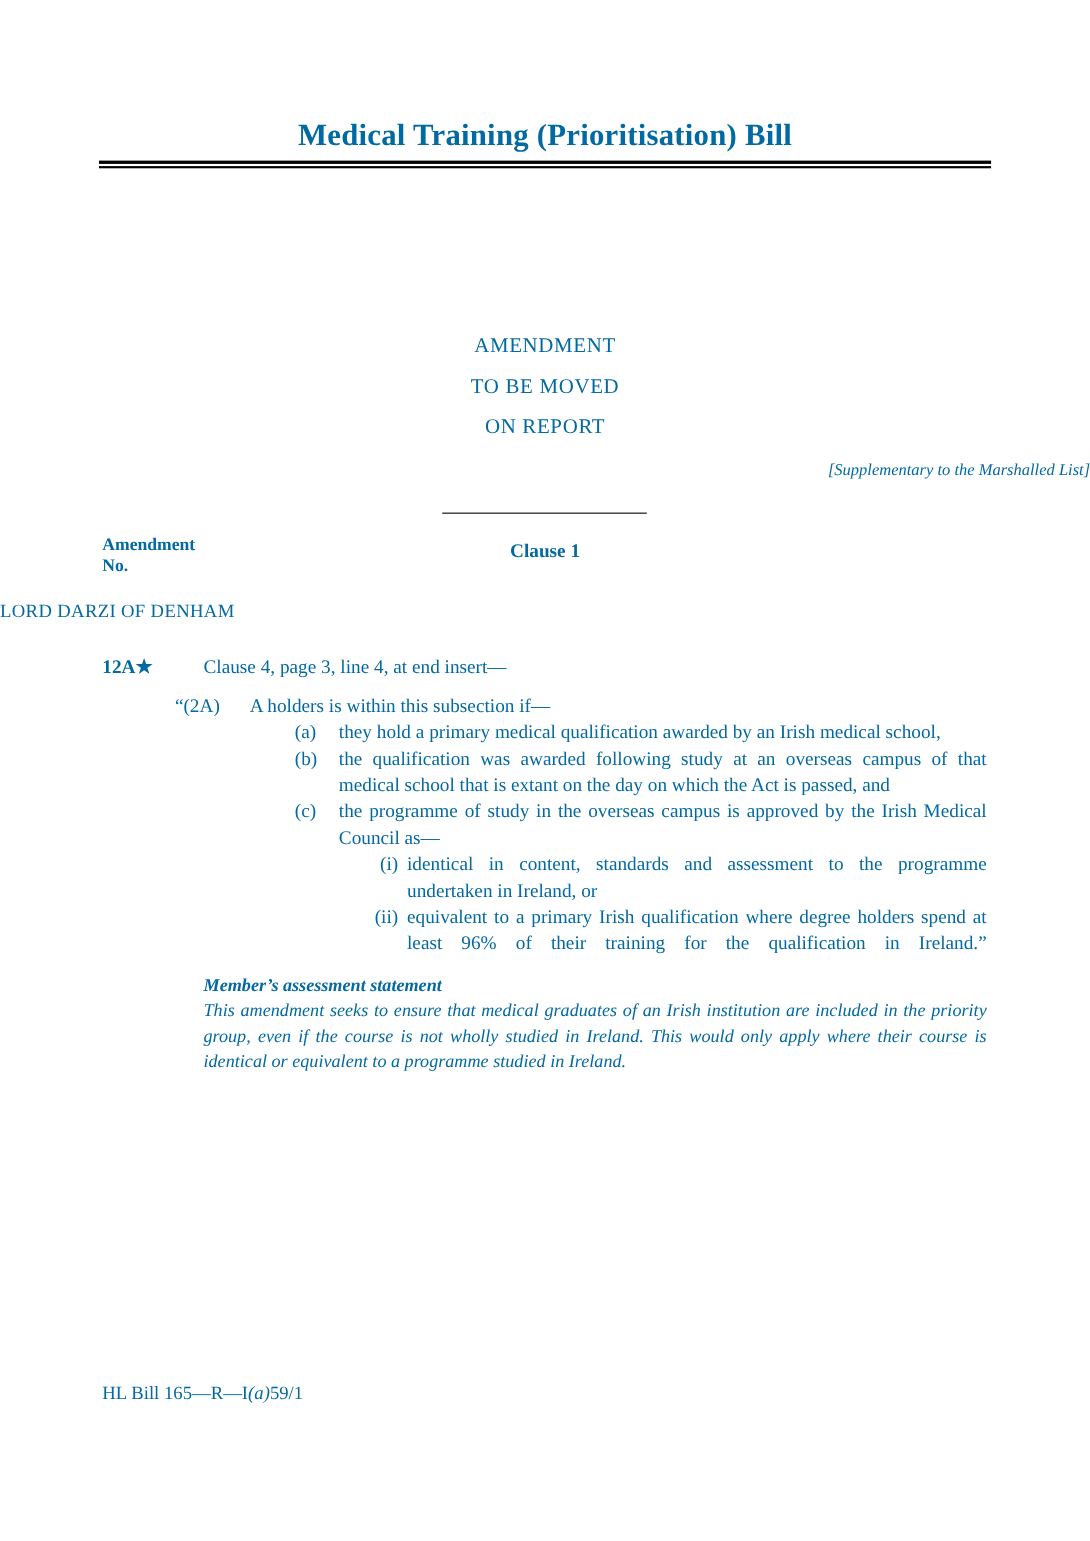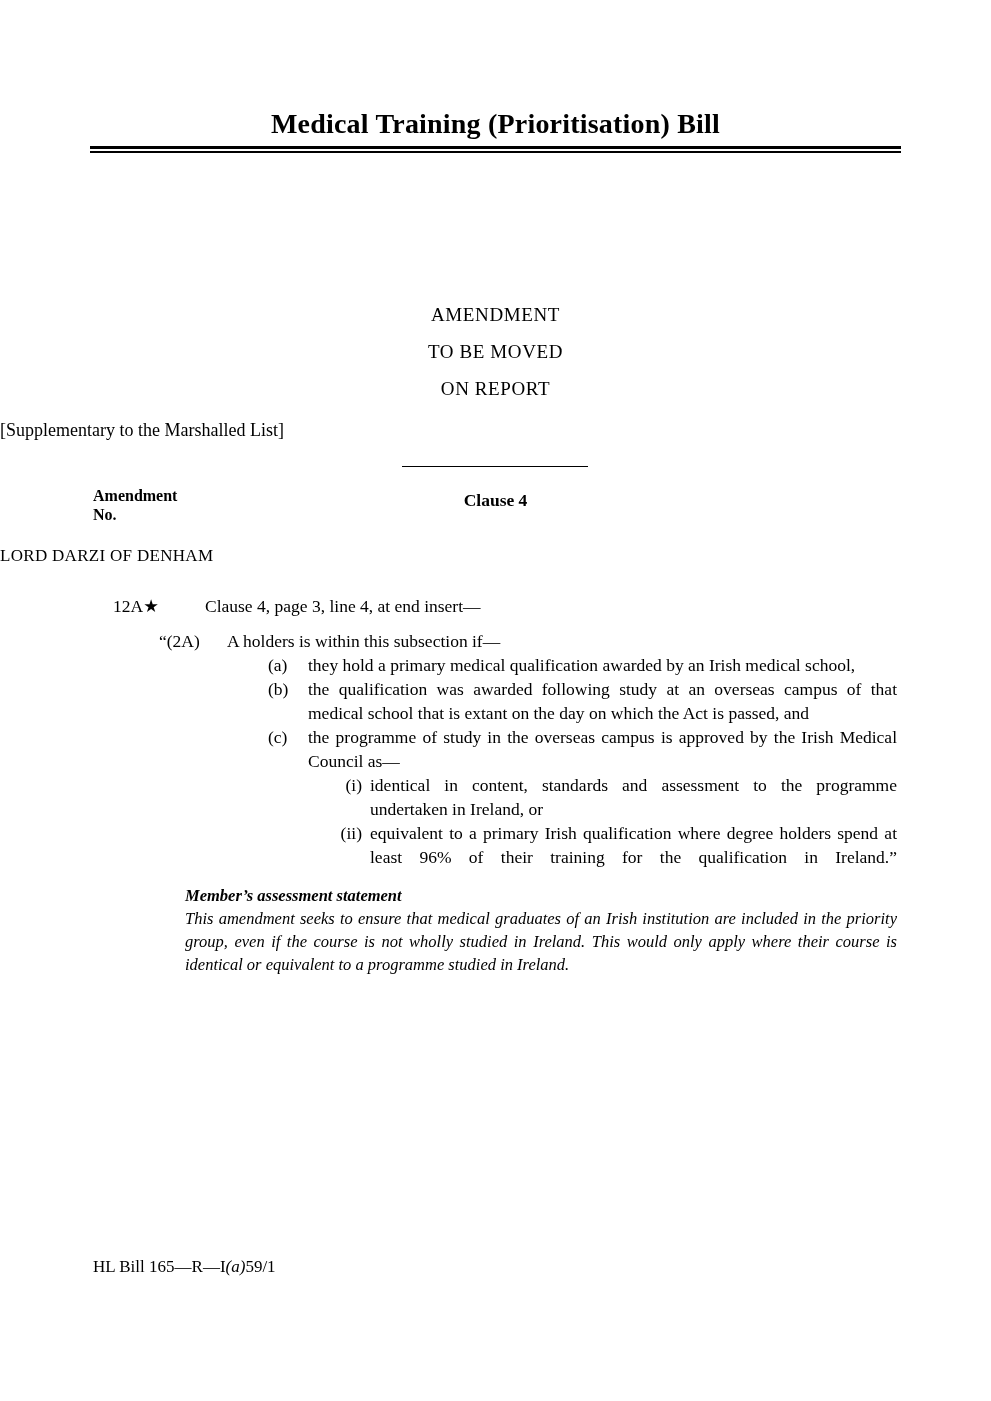--- a/index.html
+++ b/index.html
@@ -7,21 +7,21 @@
     padding: 0;
     background: #e8e8e8;
   }
   .page {
     position: relative;
     width: 991px;
     height: 1401px;
     margin: 0 auto;
     background: #ffffff;
     font-family: "Liberation Serif", "DejaVu Serif", serif;
-    color: #000000;
+    color: #0369a1;
     overflow: hidden;
   }
   
   .title {
     position: absolute;
     top: 108px;
     left: 0;
     width: 100%;
     text-align: center;
     font-size: 28px;
@@ -47,22 +47,23 @@
     letter-spacing: 0.6px;
   }
   .hl-1 { top: 304px; }
   .hl-2 { top: 341px; }
   .hl-3 { top: 378px; }
   .subtitle {
     position: absolute;
     top: 420px;
     left: 0;
     width: 100%;
-    text-align: left;
-    font-size: 18px;
+    text-align: right;
+    font-size: 15px;
+    font-style: italic;
   }
   .short-rule {
     position: absolute;
     top: 466px;
     left: 402px;
     width: 186px;
     border-top: 1.5px solid #000;
   }
   
   .amendment-no {
@@ -101,22 +102,21 @@
   }
   .row {
     display: flex;
     align-items: flex-start;
   }
   .row .lbl { flex: 0 0 auto; }
   .row .txt { flex: 1 1 auto; }
   .instruction-row { margin-bottom: 11px; }
   .instruction-row .lbl {
     width: 92px;
-    font-weight: normal;
-    margin-left: 20px;
+    font-weight: bold;
   }
   .sub-2a { margin-left: 66px; }
   .sub-2a .lbl { width: 68px; }
   .para { margin-left: 175px; }
   .para .lbl { width: 40px; }
   .para .txt { text-align: justify; font-family: Liberation Serif, serif; }
   .subpara { margin-left: 231px; }
   .subpara .lbl {
     width: 38px;
     text-align: right;
@@ -162,21 +162,21 @@
   <div class="heading-line hl-1">AMENDMENT</div>
   <div class="heading-line hl-2">TO BE MOVED</div>
   <div class="heading-line hl-3">ON REPORT</div>
   <div class="subtitle">[Supplementary to the Marshalled List]</div>
   <div class="short-rule"></div>
 
   <div class="amendment-no">
     <div>Amendment</div>
     <div>No.</div>
   </div>
-  <div class="clause-heading">Clause 4</div>
+  <div class="clause-heading">Clause 1</div>
   <div class="mover">LORD DARZI OF DENHAM</div>
 
   <div class="body-block">
 
     <div class="row instruction-row">
       <span class="lbl">12A★</span>
       <span class="txt">Clause 4, page 3, line 4, at end insert—</span>
     </div>
 
     <div class="row sub-2a">

